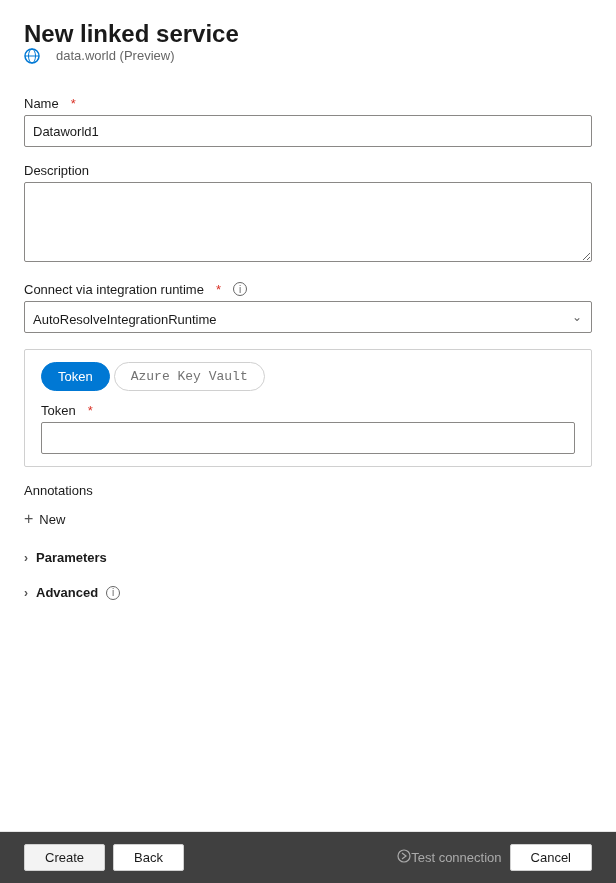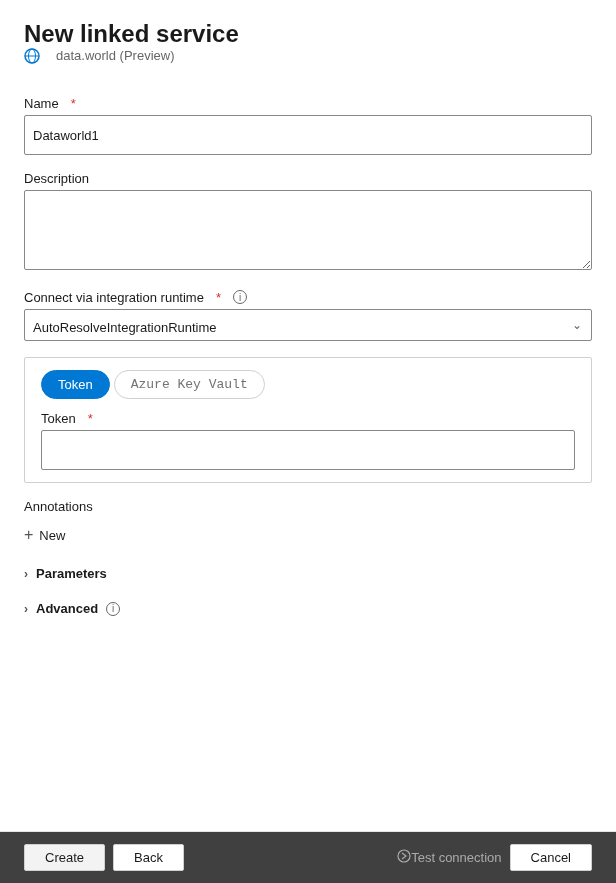--- a/index.html
+++ b/index.html
@@ -81,21 +81,21 @@
       display: inline-flex;
       align-items: center;
       justify-content: center;
       font-size: 10px;
       color: #666;
       cursor: pointer;
     }
 
     input[type="text"] {
       width: 100%;
-      height: 40px;
+      height: 32px;
       border: 1px solid #8a8886;
       border-radius: 2px;
       padding: 2px 8px;
       font-size: 13px;
       color: #1a1a1a;
       outline: none;
     }
 
     textarea {
       width: 100%;

